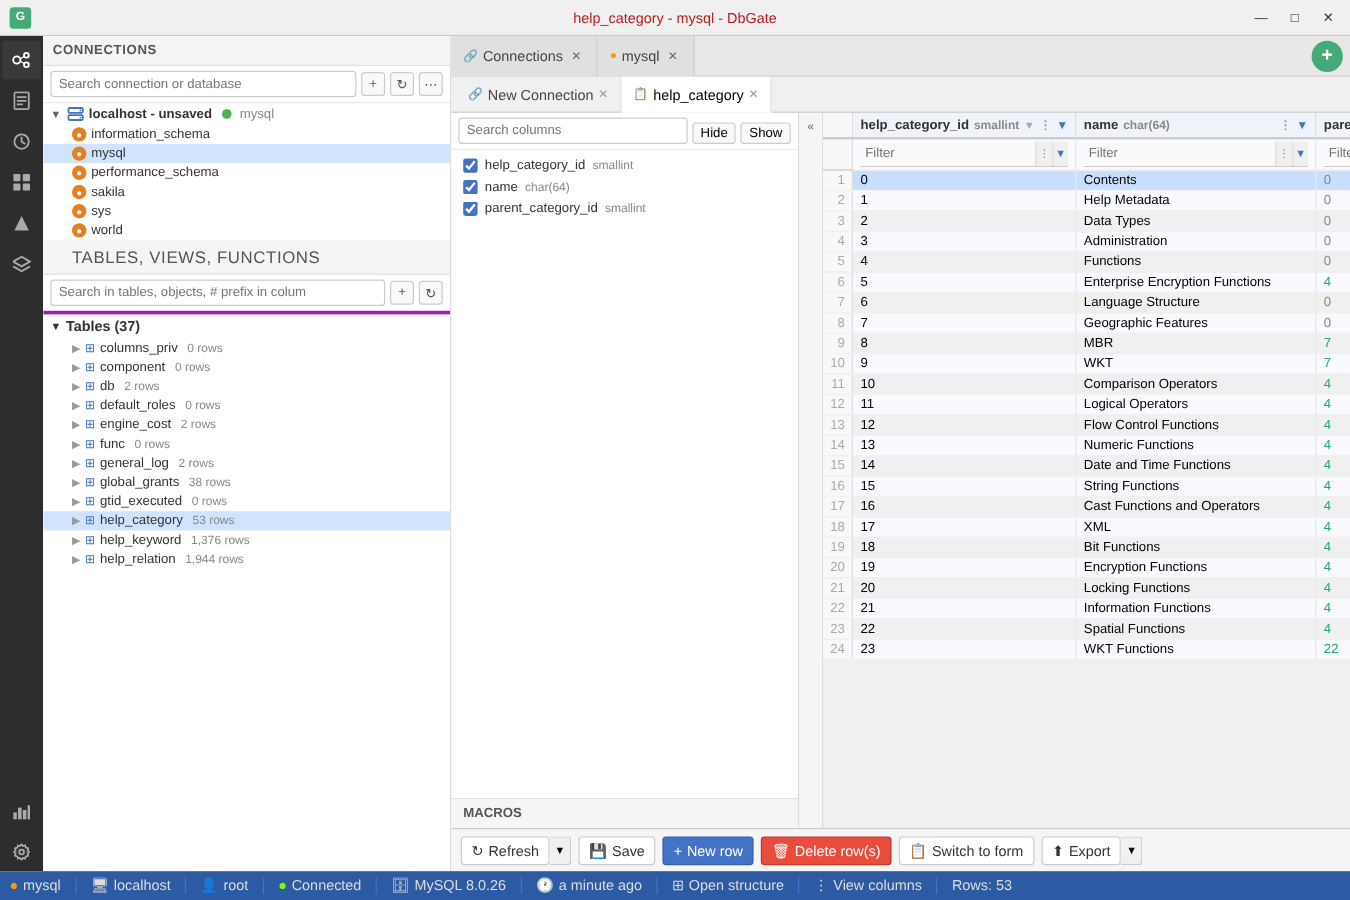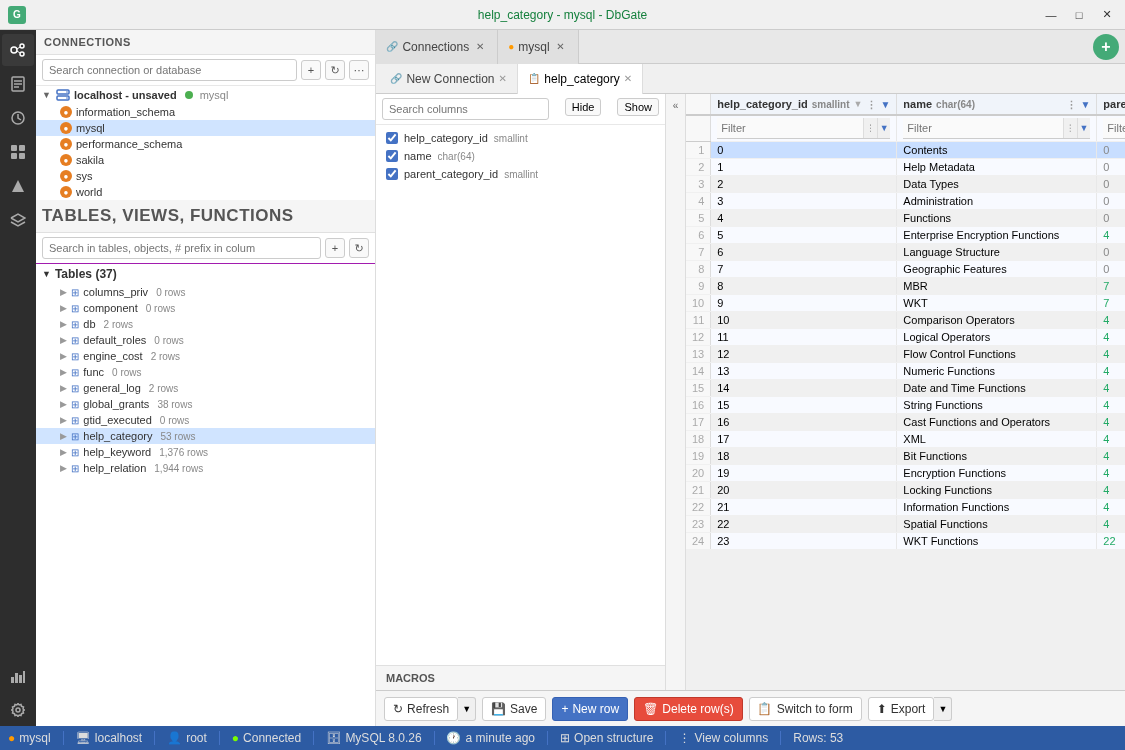--- a/index.html
+++ b/index.html
@@ -3,21 +3,21 @@
   <meta charset="utf-8">
   <style>
     * { box-sizing: border-box; margin: 0; padding: 0; font-family: 'Segoe UI', Arial, sans-serif; font-size: 12px; }
     body { width: 1125px; height: 750px; overflow: hidden; background: #f0f0f0; display: flex; flex-direction: column; }
 
     
     .titlebar { height: 30px; background: #f0f0f0; display: flex; align-items: center; padding: 0 8px; border-bottom: 1px solid #ccc; }
     .titlebar-icon { width: 18px; height: 18px; background: #4a7; border-radius: 3px; margin-right: 8px; display: flex; align-items: center; justify-content: center; color: white; font-size: 10px; font-weight: bold; }
     .titlebar-menu { display: flex; gap: 16px; flex: 1; }
     .titlebar-menu span { color: #333; cursor: pointer; }
-    .titlebar-title { position: absolute; left: 50%; transform: translateX(-50%); color: #15803d; font-size: 12px; }
+    .titlebar-title { position: absolute; left: 50%; transform: translateX(-50%); color: #b91c1c; font-size: 12px; }
     .titlebar-controls { display: flex; gap: 8px; margin-left: auto; }
     .titlebar-btn { width: 20px; height: 20px; display: flex; align-items: center; justify-content: center; cursor: pointer; font-size: 11px; color: #333; }
 
     
     .main { display: flex; flex: 1; overflow: hidden; }
 
     
     .icon-sidebar { width: 36px; background: #2d2d2d; display: flex; flex-direction: column; align-items: center; padding-top: 4px; gap: 2px; }
     .icon-sidebar-item { width: 32px; height: 32px; display: flex; align-items: center; justify-content: center; color: #aaa; cursor: pointer; border-radius: 3px; font-size: 14px; }
     .icon-sidebar-item.active { background: #3a3a3a; color: #fff; }
@@ -34,22 +34,22 @@
     .db-tree-item { display: flex; align-items: center; padding: 2px 6px; cursor: pointer; gap: 4px; }
     .db-tree-item.selected { background: #d0e4ff; }
     .db-tree-chevron { width: 10px; font-size: 9px; color: #666; }
     .db-tree-db-icon { width: 12px; height: 12px; border-radius: 50%; display: inline-flex; align-items: center; justify-content: center; font-size: 8px; font-weight: bold; }
     .db-tree-db-icon.orange { background: #e67e22; color: white; }
     .tree-label { font-size: 11px; color: #333; }
     .tree-label.bold { font-weight: bold; }
     .status-dot { width: 8px; height: 8px; border-radius: 50%; background: #4caf50; display: inline-block; }
 
     .tables-section { flex: 1; overflow: hidden; display: flex; flex-direction: column; }
-    .tables-header { padding: 6px 6px; font-weight: bold; font-size: 17px; color: #555; background: #f5f5f5; border-bottom: 1px solid #e0e0e0; text-transform: uppercase; letter-spacing: 0.5px; }
-    .tables-search-row { display: flex; align-items: center; padding: 4px 6px; border-bottom: 1px solid #a21caf; gap: 4px; }
+    .tables-header { padding: 6px 24px; font-weight: normal; font-size: 14px; color: #555; background: #f5f5f5; border-bottom: 1px solid #e0e0e0; text-transform: uppercase; letter-spacing: 0.5px; }
+    .tables-search-row { display: flex; align-items: center; padding: 4px 6px; border-bottom: 3px solid #a21caf; gap: 4px; }
     .tables-search-input { flex: 1; border: 1px solid #ccc; border-radius: 3px; padding: 2px 6px; font-size: 11px; height: 22px; }
     .tables-tree { flex: 1; overflow-y: auto; }
     .tables-group { display: flex; align-items: center; padding: 3px 6px; cursor: pointer; gap: 4px; font-size: 11px; color: #333; font-weight: bold; }
     .table-item { display: flex; align-items: center; padding: 2px 6px 2px 24px; cursor: pointer; gap: 4px; }
     .table-item.selected { background: #d0e4ff; }
     .table-name { font-size: 11px; color: #333; }
     .table-rows { font-size: 10px; color: #888; margin-left: 4px; }
 
     
     .content-area { flex: 1; display: flex; flex-direction: column; overflow: hidden; }
@@ -63,21 +63,21 @@
     .sub-tab { display: flex; align-items: center; padding: 0 10px; height: 30px; cursor: pointer; font-size: 11px; color: #444; gap: 4px; border-right: 1px solid #ddd; }
     .sub-tab.active { background: #fff; color: #000; }
     .sub-tab-close { font-size: 10px; color: #999; cursor: pointer; }
 
     
     .content-split { display: flex; flex: 1; overflow: hidden; }
 
     
     .columns-panel { width: 290px; background: #fff; border-right: 1px solid #ddd; display: flex; flex-direction: column; }
     .columns-header { padding: 6px 10px; font-weight: bold; font-size: 11px; color: #555; background: #f5f5f5; border-bottom: 1px solid #e0e0e0; text-transform: uppercase; }
-    .columns-search-row { display: flex; align-items: flex-start; padding: 4px 6px; border-bottom: 1px solid #e8e8e8; gap: 16px; }
+    .columns-search-row { display: flex; align-items: flex-end; padding: 4px 6px; border-bottom: 1px solid #e8e8e8; gap: 4px; }
     .col-search-input { flex: 1; border: 1px solid #ccc; border-radius: 3px; padding: 2px 6px; font-size: 11px; height: 22px; }
     .col-hide-btn { font-size: 11px; padding: 2px 6px; border: 1px solid #ccc; border-radius: 3px; cursor: pointer; background: #f9f9f9; }
     .col-show-btn { font-size: 11px; padding: 2px 6px; border: 1px solid #ccc; border-radius: 3px; cursor: pointer; background: #f9f9f9; }
     .columns-list { flex: 1; overflow-y: auto; padding: 4px 0; }
     .col-item { display: flex; align-items: center; padding: 3px 10px; gap: 6px; }
     .col-checkbox { width: 12px; height: 12px; accent-color: #4472c4; }
     .col-name { font-size: 11px; color: #333; font-weight: 500; }
     .col-type { font-size: 10px; color: #888; }
 
     .macros-section { padding: 6px 10px; font-weight: bold; font-size: 11px; color: #555; background: #f5f5f5; border-top: 1px solid #e0e0e0; text-transform: uppercase; }

